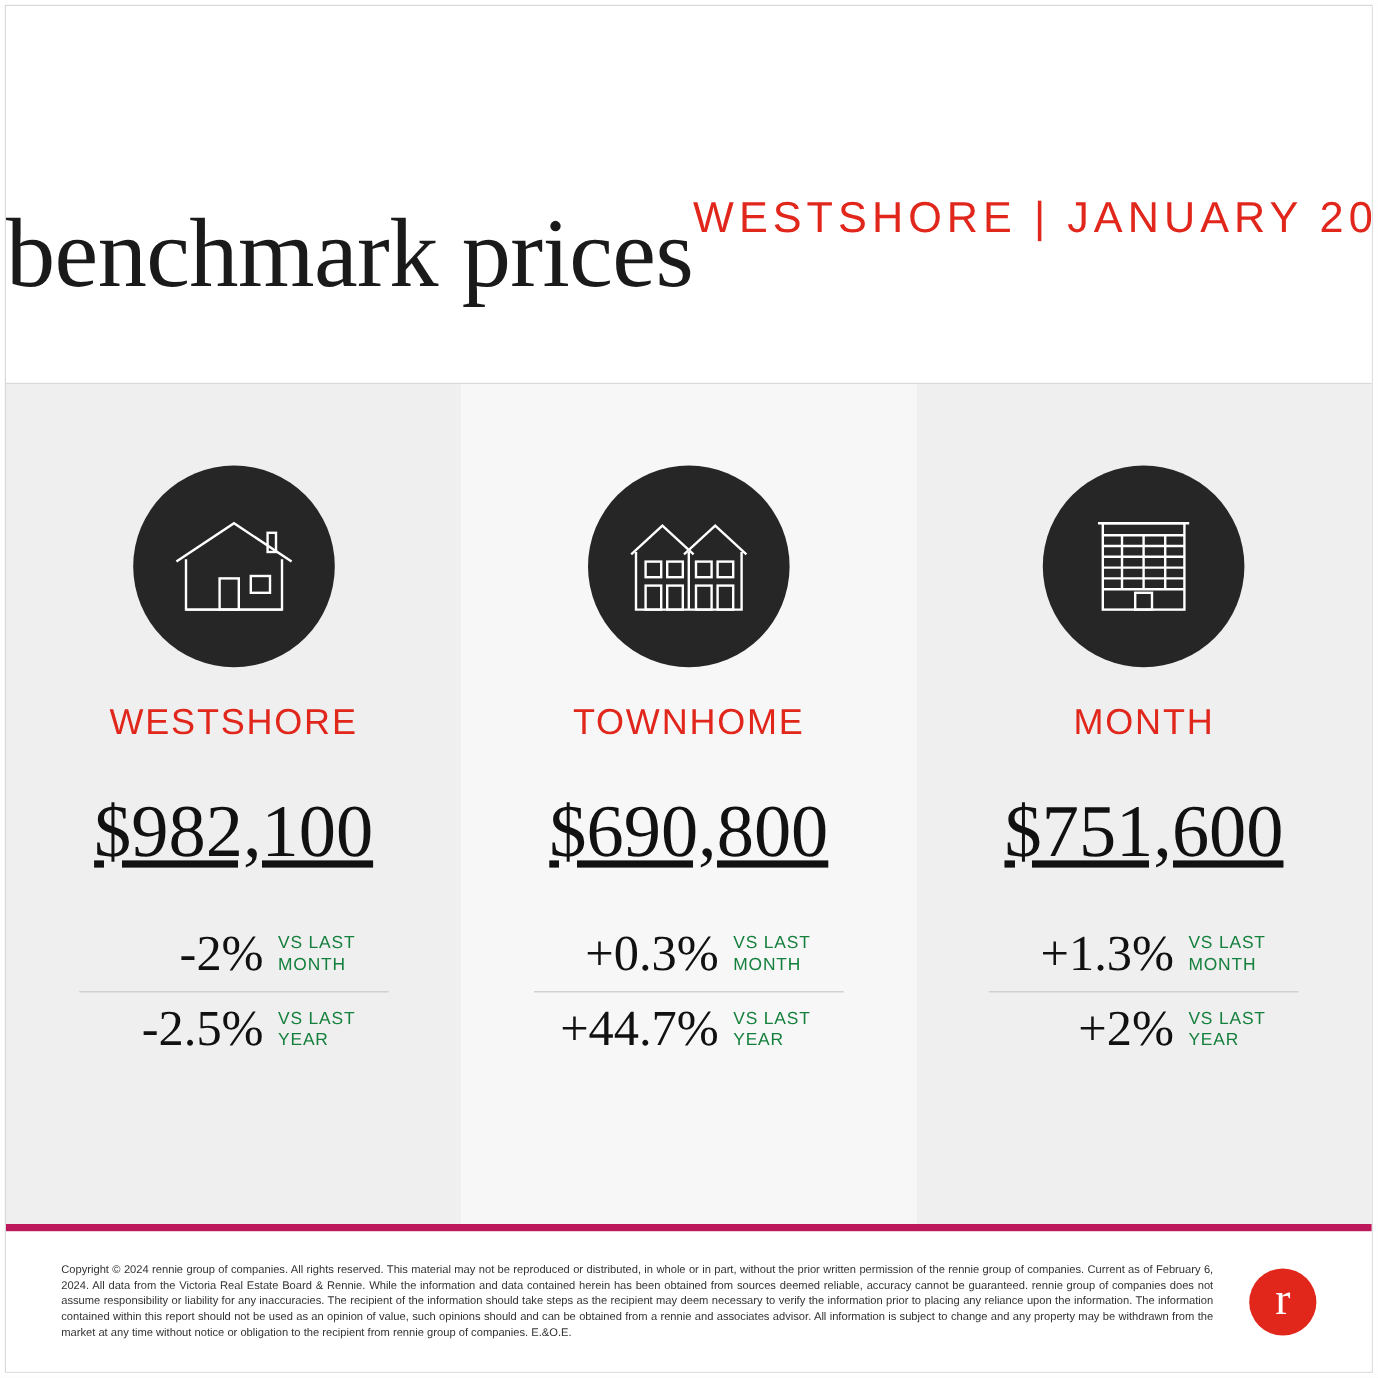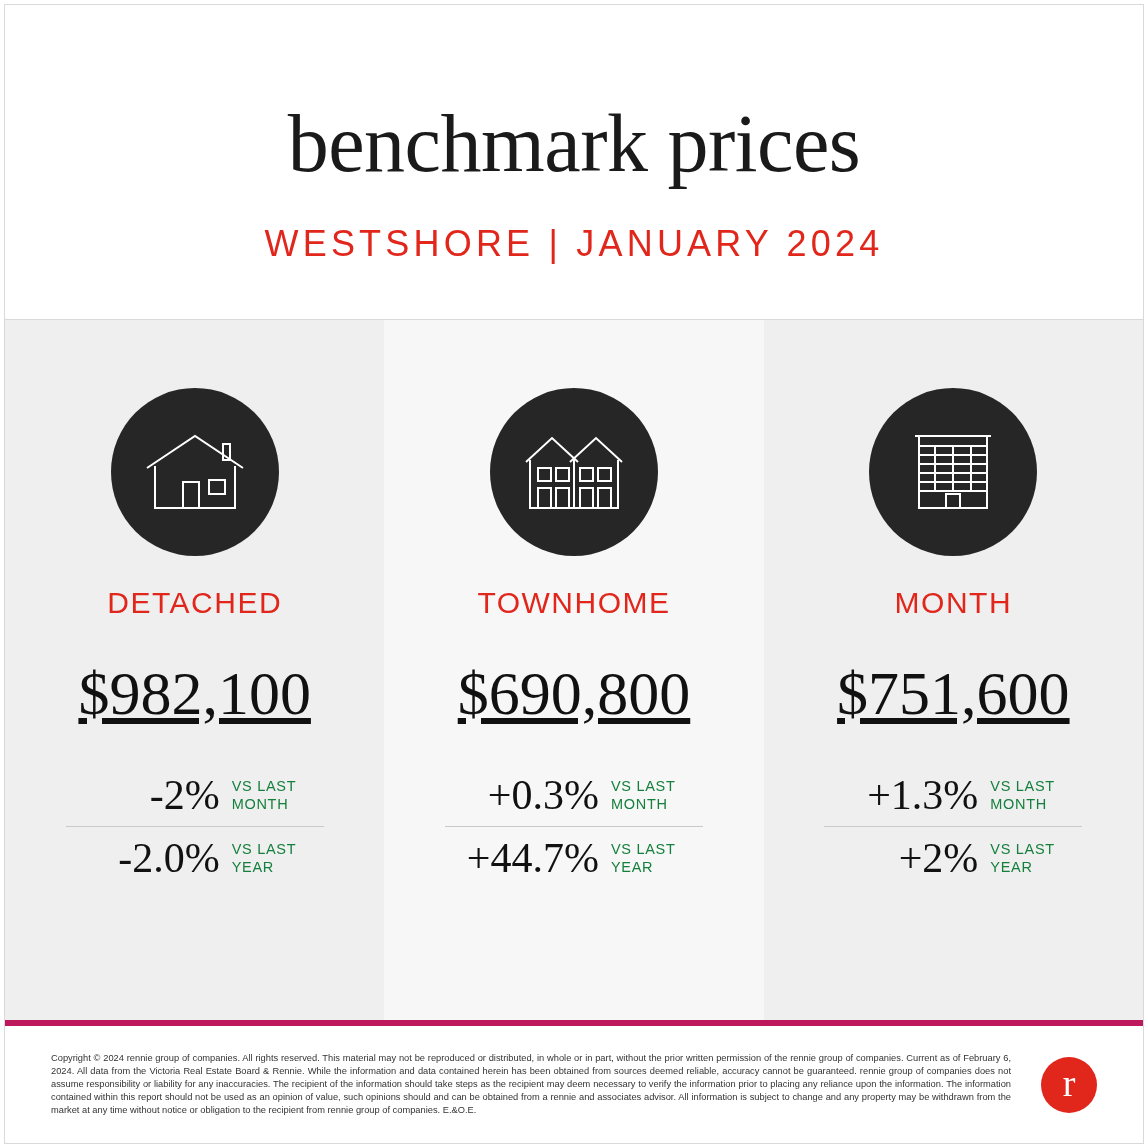--- a/index.html
+++ b/index.html
@@ -33,21 +33,20 @@
   .header {
     position: absolute;
     left: 5px;
     top: 5px;
     width: 1138px;
     height: 315px;
     background: #ffffff;
     border-bottom: 1px solid #d9d9d9;
     box-sizing: border-box;
     display: flex;
-    flex-direction: column;
     align-items: center;
     justify-content: flex-start;
   }
   .title {
     font-family: "Liberation Serif", serif;
     font-size: 82px;
     line-height: 1;
     color: #1a1a1a;
     margin-top: 98px;
     letter-spacing: -0.5px;
@@ -211,30 +210,30 @@
       <div class="icon-circle">
         <svg width="104" height="84" viewBox="0 0 104 84" fill="none" stroke="#ffffff" stroke-width="2">
           <polyline points="4,38 52,6 100,38"></polyline>
           <polyline points="12,36 12,78 92,78 92,36"></polyline>
           <line x1="12" y1="78" x2="92" y2="78"></line>
           <rect x="40" y="52" width="16" height="26"></rect>
           <rect x="66" y="50" width="16" height="14"></rect>
           <rect x="80" y="14" width="7" height="16"></rect>
         </svg>
       </div>
-      <div class="cat-label">DETACHED</div>
+      <div class="cat-label">WESTSHORE</div>
       <div class="price">$982,100</div>
       <div class="stat-block">
         <div class="stat-row">
           <div class="stat-value">-2%</div>
           <div class="stat-caption">VS LAST MONTH</div>
         </div>
         <div class="stat-divider"></div>
         <div class="stat-row">
-          <div class="stat-value">-2.0%</div>
+          <div class="stat-value">-2.5%</div>
           <div class="stat-caption">VS LAST YEAR</div>
         </div>
       </div>
     </div>
 
     <div class="col col-middle">
       <div class="icon-circle">
         <svg width="104" height="84" viewBox="0 0 104 84" fill="none" stroke="#ffffff" stroke-width="2">
           <polyline points="4,32 30,8 56,32"></polyline>
           <polyline points="48,32 74,8 100,32"></polyline>

